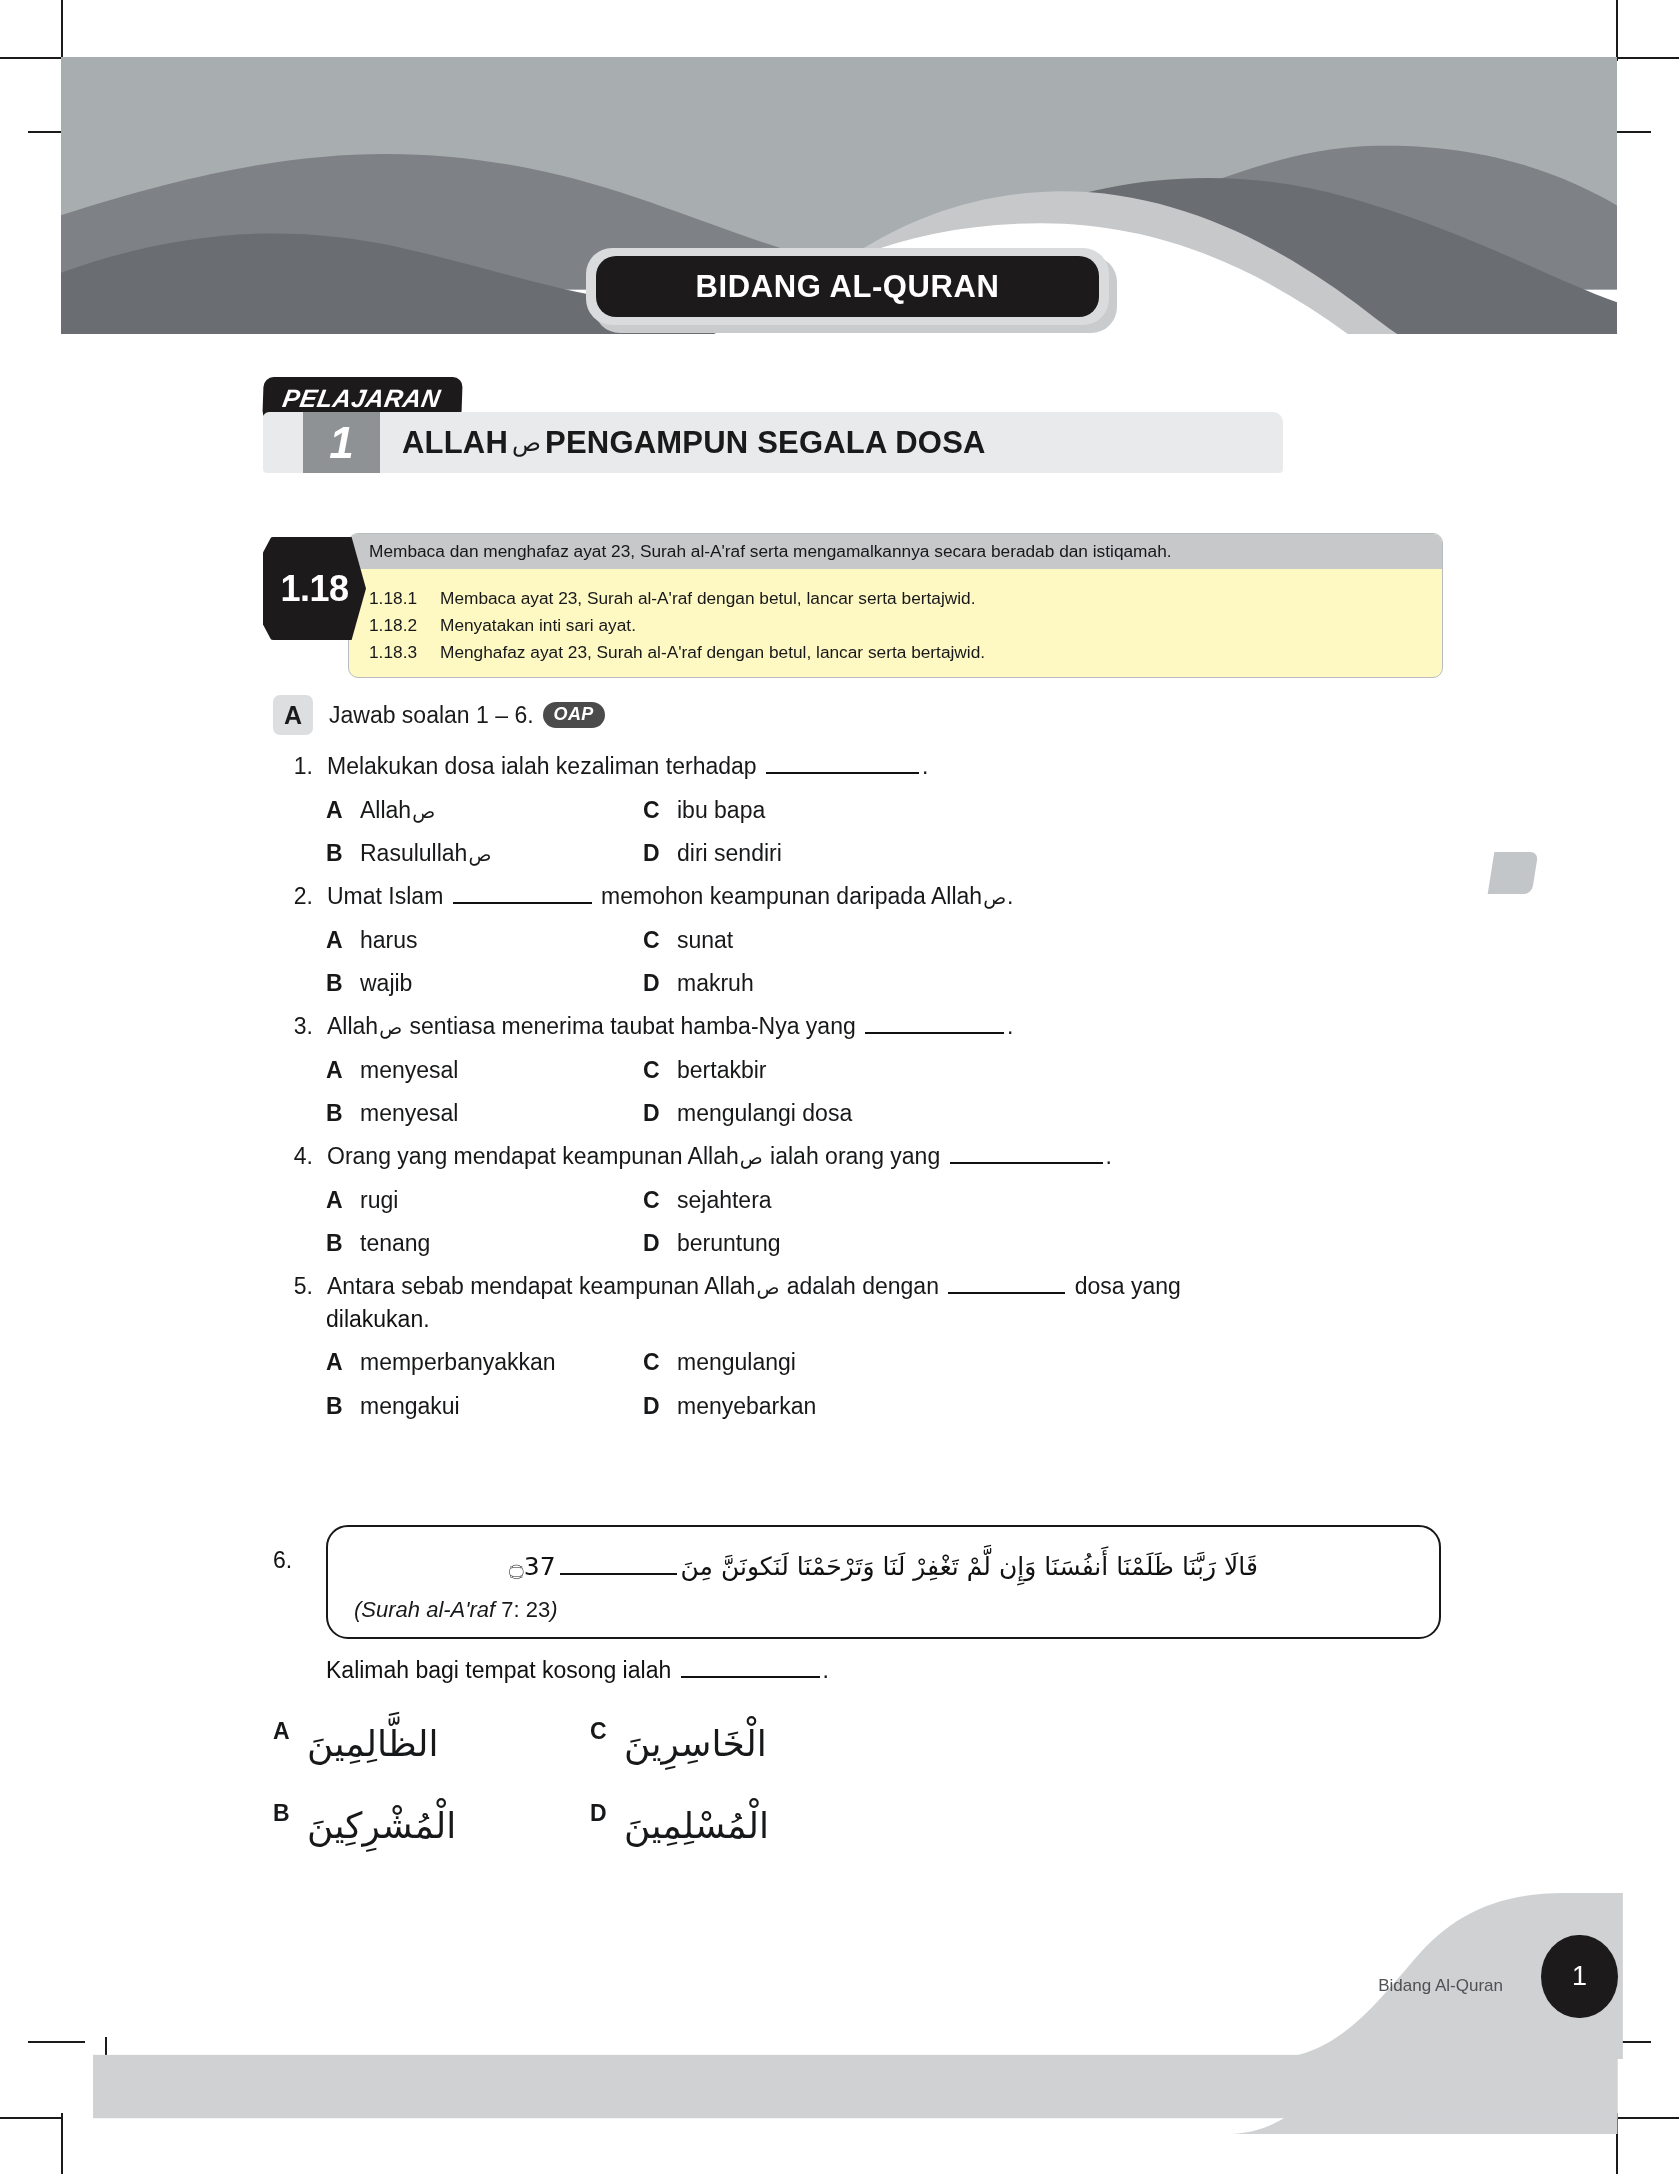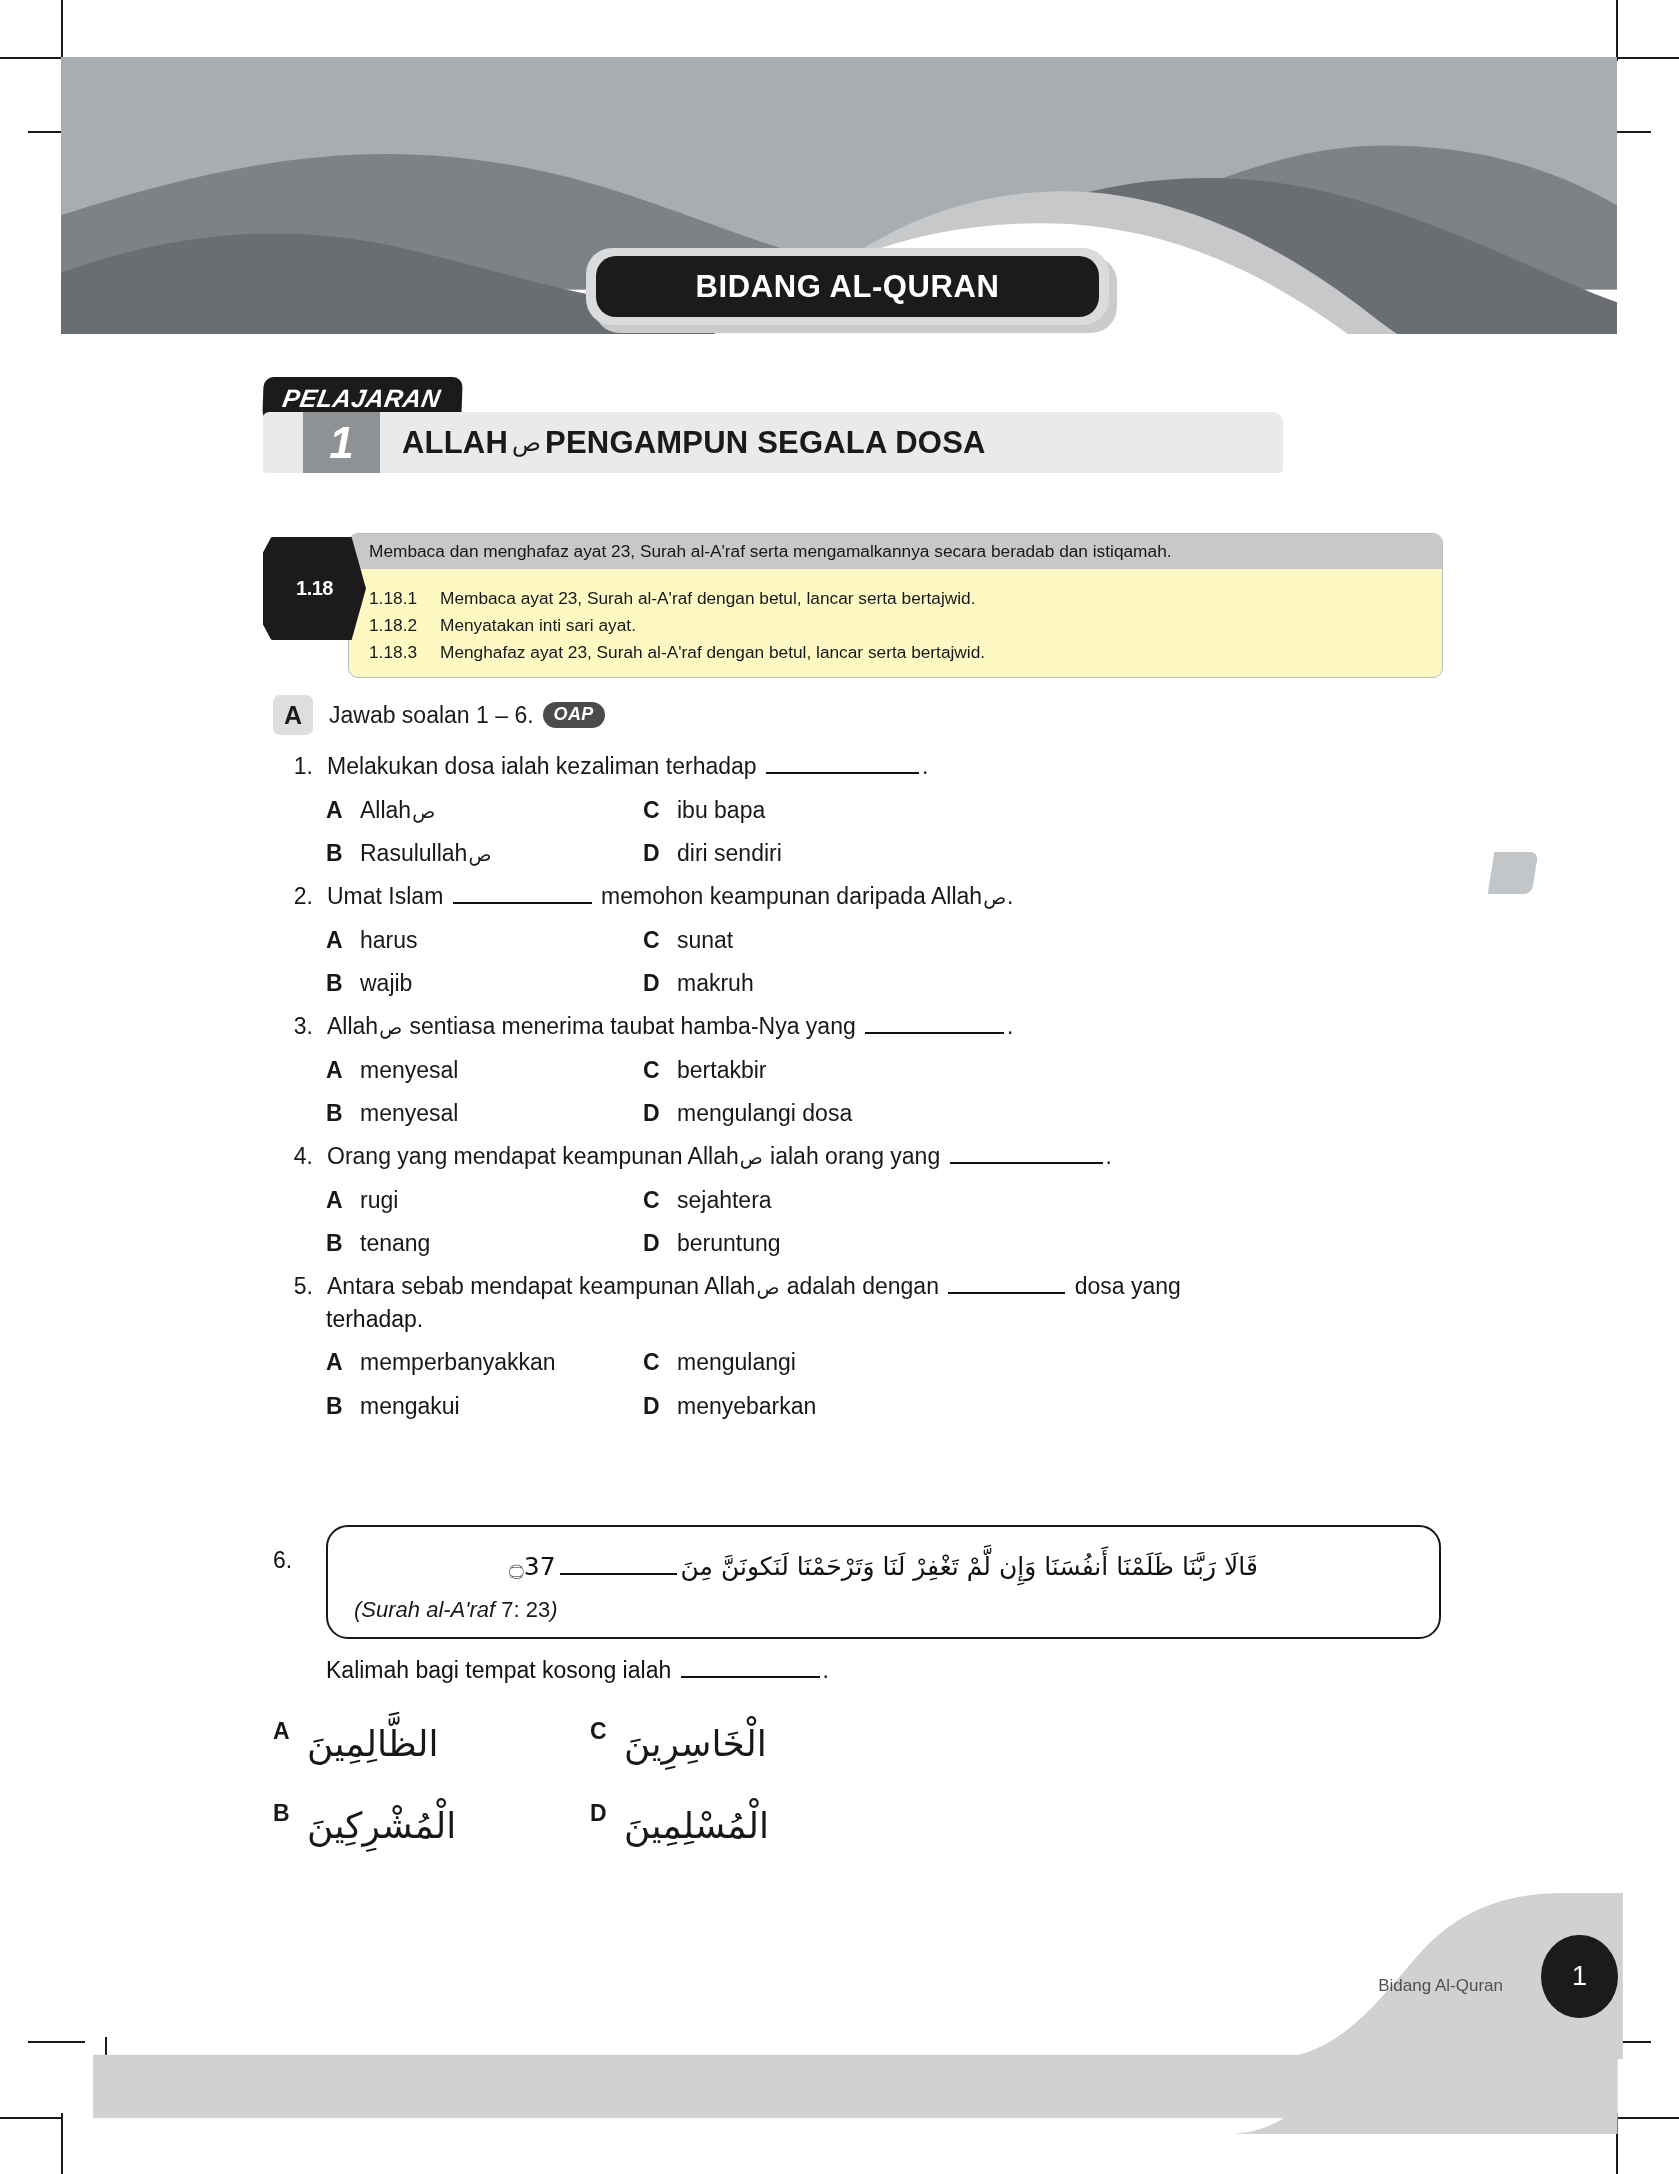--- a/index.html
+++ b/index.html
@@ -88,21 +88,21 @@
   .std-list{padding:16px 16px 12px 20px;}
   .std-row{display:flex;font-size:17.3px;line-height:1.55;color:#17181a;}
   .std-code{width:71px;flex:none;}
   .std-badge{
     position:absolute;left:0;top:4px;width:103px;height:103px;
     background:#1c1a1a;
     clip-path:polygon(8% 0,86% 0,100% 50%,86% 100%,8% 100%,0 85%,0 15%);
     display:flex;align-items:center;justify-content:center;
     border-radius:10px 0 0 10px;
   }
-  .std-badge span{color:#fff;font-weight:bold;font-size:20px;letter-spacing:-0.5px;}
+  .std-badge span{color:#fff;font-weight:bold;font-size:36px;letter-spacing:-0.5px;}
 
   
   .secA{position:absolute;left:273px;top:695px;display:flex;align-items:center;}
   .secA-badge{
     width:40px;height:40px;background:#dcdee0;border-radius:7px;
     display:flex;align-items:center;justify-content:center;
   }
   .secA-badge span{font-weight:bold;font-size:25px;color:#1a1a1a;}
   .secA-text{margin-left:16px;font-size:23px;color:#1a1a1a;display:flex;align-items:center;}
   .oap{
@@ -407,21 +407,21 @@
     <div class="q">
       <div class="q-line">
         <div class="q-num">5.</div>
         <div class="q-text">
           <span>Antara sebab mendapat keampunan Allah</span><span class="ar-inline">ص</span>
           <span>adalah dengan</span>
           <span class="blank b-short"></span>
           <span>dosa yang</span>
         </div>
       </div>
-      <div class="q-cont">terhadap.</div>
+      <div class="q-cont">dilakukan.</div>
       <div class="opts-col">
         <div class="opt-row">
           <div class="opt opt-col">
             <div class="opt-k">A</div>
             <div>memperbanyakkan</div>
           </div>
           <div class="opt opt-col2">
             <div class="opt-k">C</div>
             <div>mengulangi</div>
           </div>

